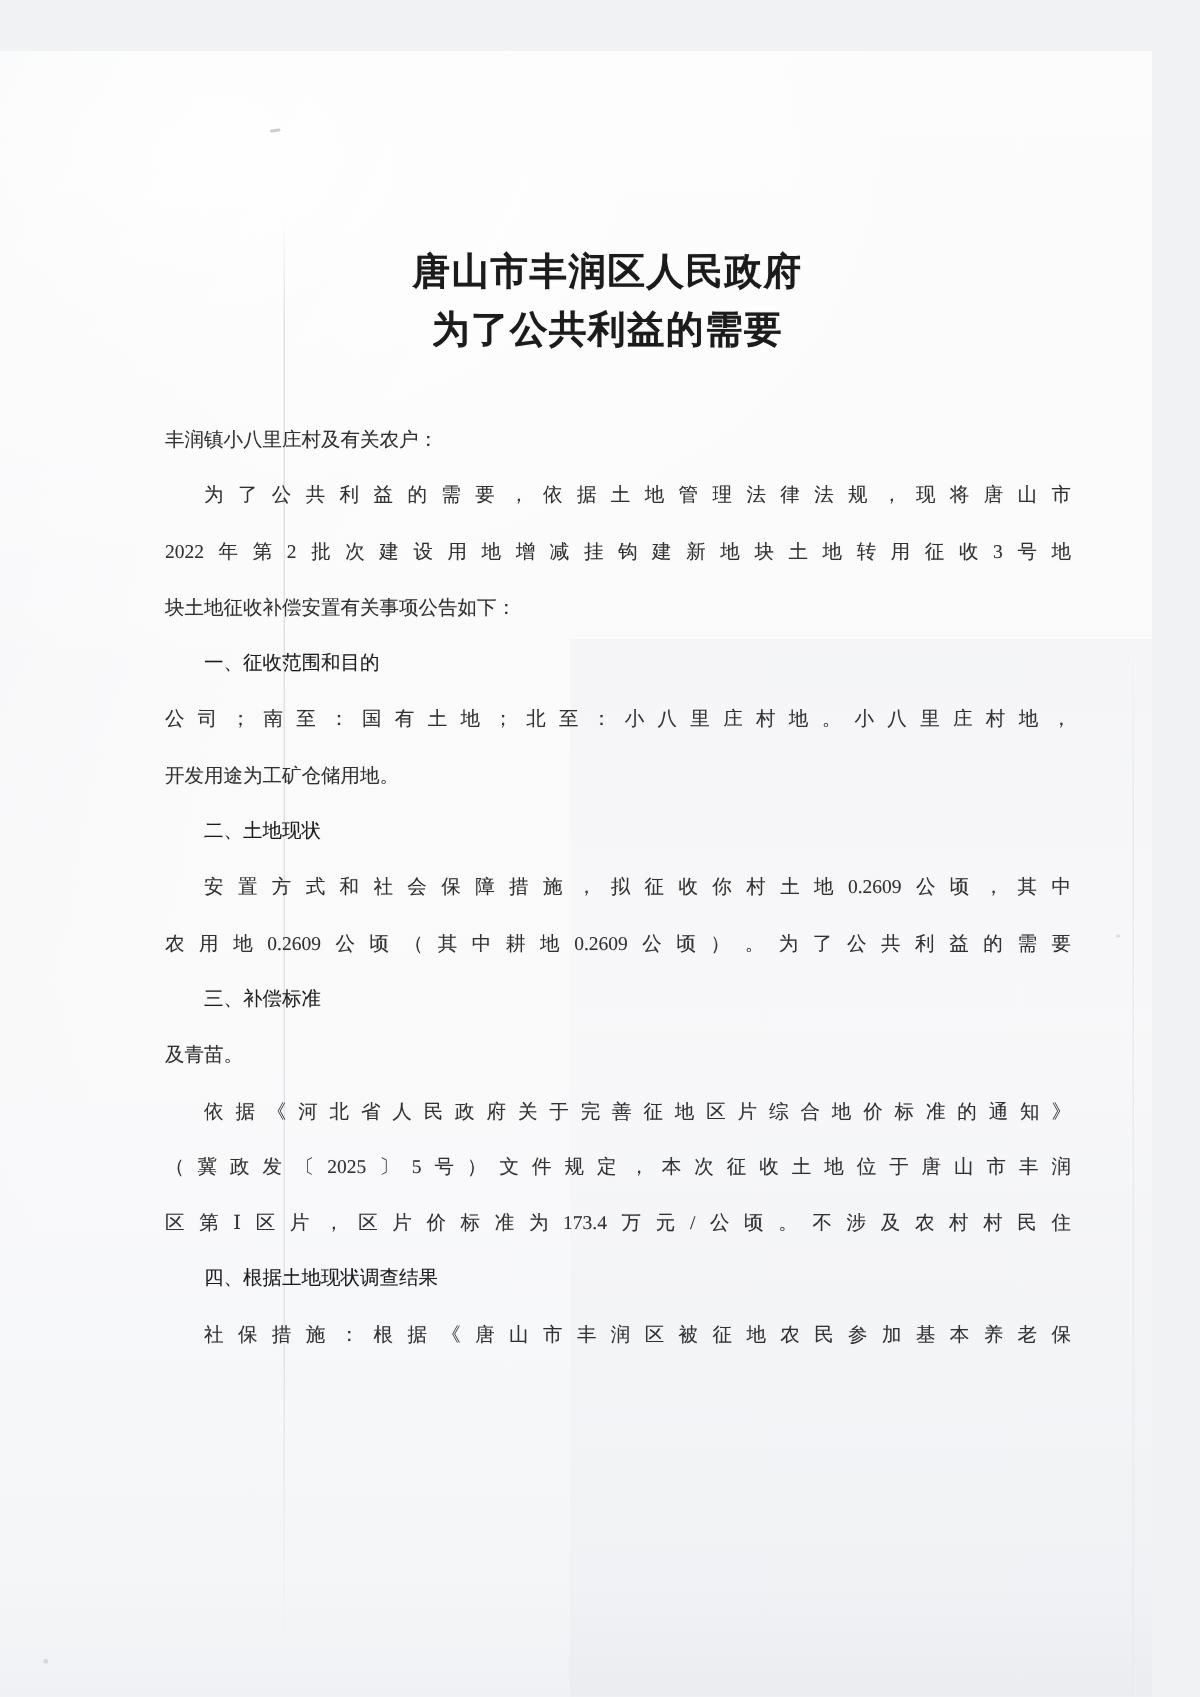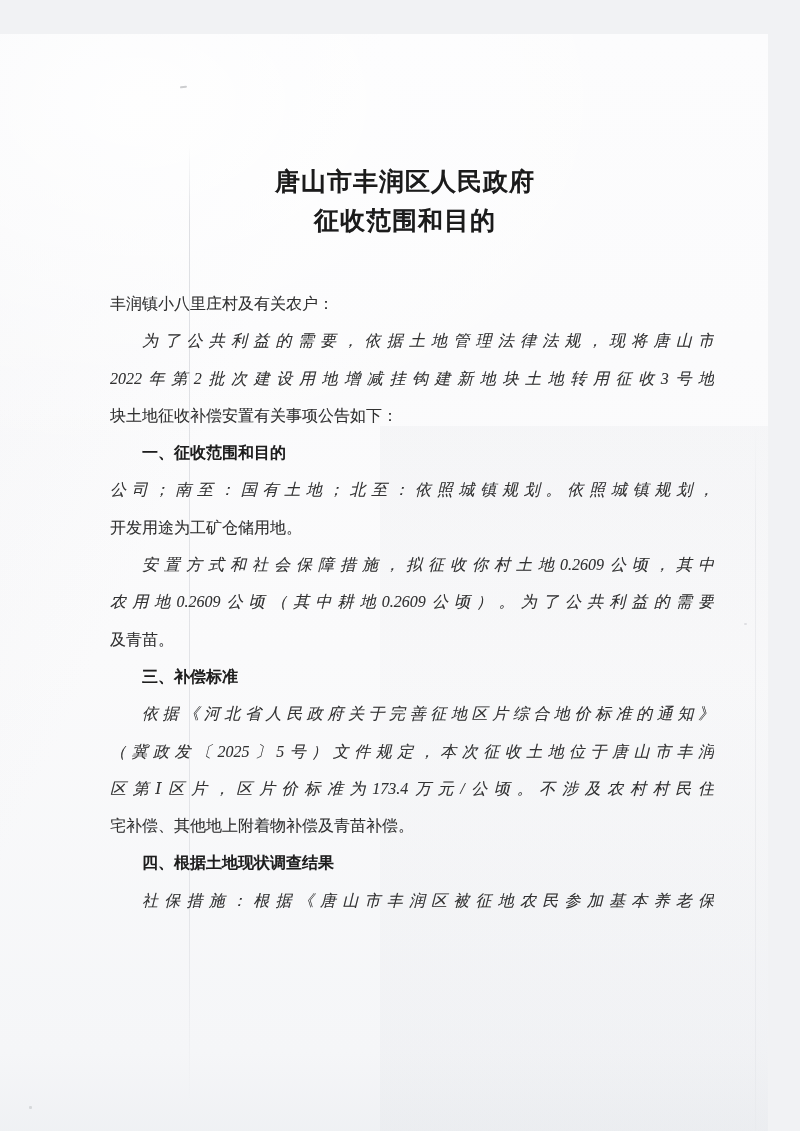--- a/index.html
+++ b/index.html
@@ -43,67 +43,67 @@
 
   .title {
     position: absolute; left: 102px; top: 128px; width: 606px;
     text-align: center;
     font-weight: 700;
     font-size: 25px; line-height: 39px; letter-spacing: 1px;
     color: #1b1b1b;
     text-shadow: 0 0 0.6px rgba(70,70,75,0.45);
   }
   .doc-body {
-    position: absolute; left: 110px; top: 251px; width: 604px;
-    font-size: 16px;
+    position: absolute; left: 110px; top: 240px; width: 604px;
+    font-size: 13px;
     text-shadow: 0 0 0.5px rgba(80,80,85,0.35);
   }
   .line {
     height: 37.3px; line-height: 37.3px;
     overflow: hidden;
     text-align: justify;
     text-align-last: left;
     color: #323232;
   }
-  .line.fill { text-align-last: justify; font-style: italic; }
+  .line.fill { text-align-last: justify; }
   .line.indent { text-indent: 2em; }
   .line.heading {
     font-family: "Liberation Sans", "DejaVu Sans", sans-serif;
-    font-weight: 700;
+    font-weight: 400;
     color: #1d1d1d;
   }
 </style>
 </head>
 <body>
 
 <div class="page">
   <div class="shade-right"></div>
   <div class="scan-vline-1"></div>
   <div class="scan-vline-2"></div>
   <div class="speck speck-1"></div>
   <div class="speck speck-2"></div>
   <div class="speck speck-3"></div>
 
   <div class="title">
     <div class="title-line">唐山市丰润区人民政府</div>
-    <div class="title-line">征收范围和目的</div>
+    <div class="title-line">为了公共利益的需要</div>
   </div>
 
   <div class="doc-body">
       <div class="line">丰润镇小八里庄村及有关农户：</div>
       <div class="line indent fill">为了公共利益的需要，依据土地管理法律法规，现将唐山市</div>
       <div class="line fill">2022年第2批次建设用地增减挂钩建新地块土地转用征收3号地</div>
       <div class="line">块土地征收补偿安置有关事项公告如下：</div>
       <div class="line heading indent">一、征收范围和目的</div>
-      <div class="line fill">公司；南至：国有土地；北至：依照城镇规划。依照城镇规划，</div>
+      <div class="line fill">公司；南至：国有土地；北至：小八里庄村地。小八里庄村地，</div>
       <div class="line">开发用途为工矿仓储用地。</div>
+      <div class="line heading indent">二、土地现状</div>
       <div class="line indent fill">安置方式和社会保障措施，拟征收你村土地0.2609公顷，其中</div>
       <div class="line fill">农用地0.2609公顷（其中耕地0.2609公顷）。为了公共利益的需要</div>
+      <div class="line heading indent">三、补偿标准</div>
       <div class="line">及青苗。</div>
-      <div class="line heading indent">三、补偿标准</div>
       <div class="line indent fill">依据《河北省人民政府关于完善征地区片综合地价标准的通知》</div>
       <div class="line fill">（冀政发〔2025〕5号）文件规定，本次征收土地位于唐山市丰润</div>
       <div class="line fill">区第Ⅰ区片，区片价标准为173.4万元/公顷。不涉及农村村民住</div>
-      <div class="line">宅补偿、其他地上附着物补偿及青苗补偿。</div>
       <div class="line heading indent">四、根据土地现状调查结果</div>
       <div class="line indent fill">社保措施：根据《唐山市丰润区被征地农民参加基本养老保</div>
     </div>
 </div>
 
 </body></html>

